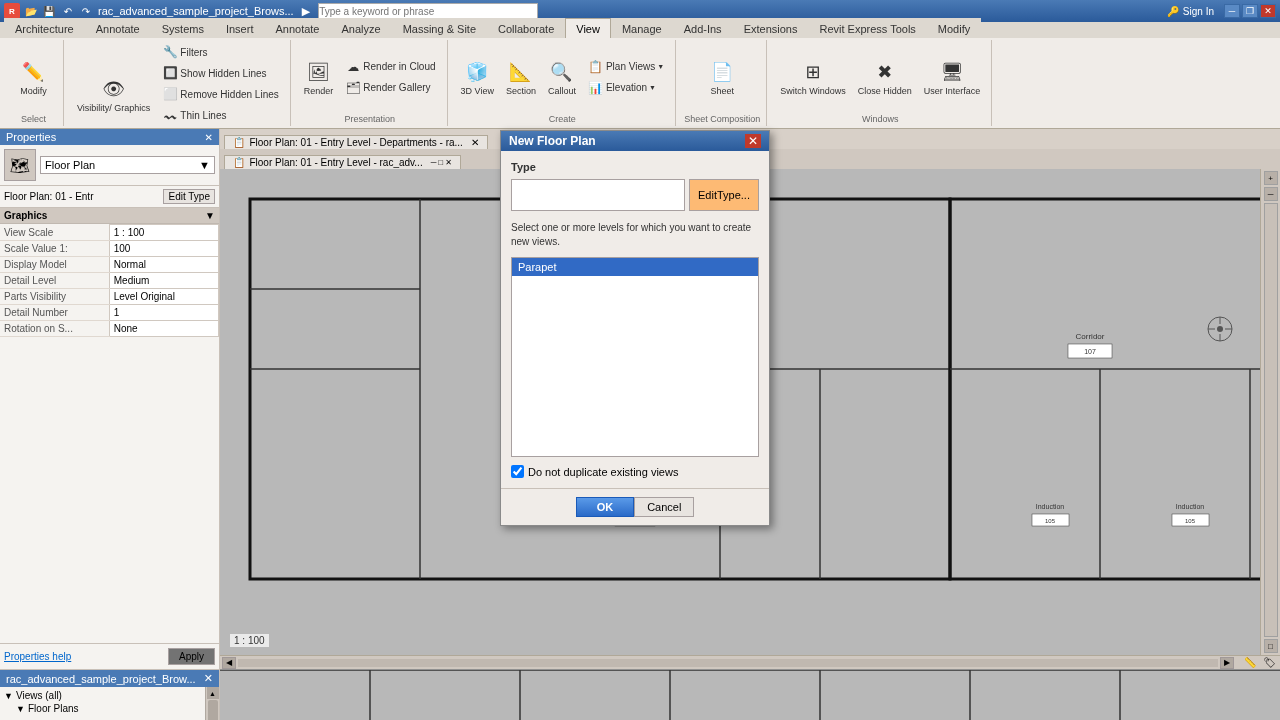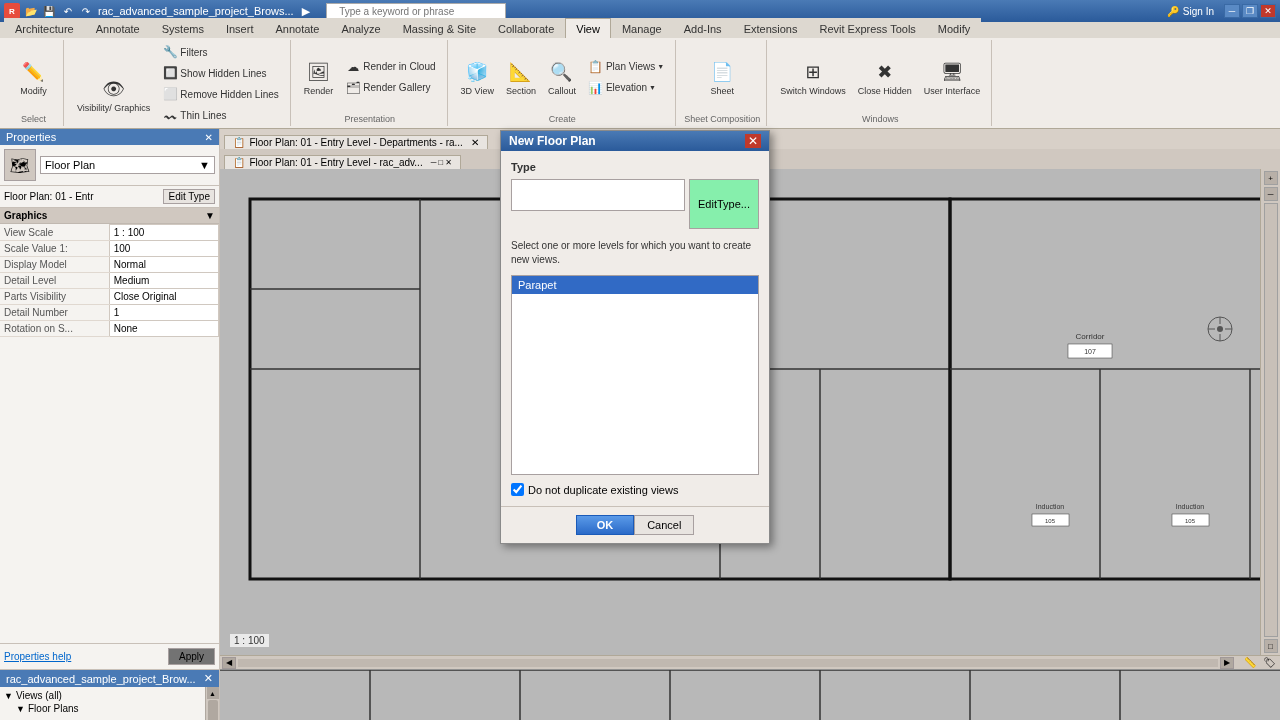--- a/index.html
+++ b/index.html
@@ -16,21 +16,21 @@
       font-size: 11px;
     }
     .title-bar-left { display: flex; align-items: center; gap: 4px; flex: 1; }
     .title-bar-right { display: flex; align-items: center; gap: 2px; }
     .title-bar-btn {
       width: 16px; height: 14px; background: #5a8ac5; border: 1px solid #3a6aa5;
       color: white; font-size: 9px; display: flex; align-items: center; justify-content: center; cursor: pointer;
     }
     .title-bar-btn.close { background: #c0392b; }
     .app-icon { width: 16px; height: 16px; background: #e74c3c; border-radius: 2px; display: flex; align-items: center; justify-content: center; color: white; font-size: 8px; font-weight: bold; }
-    .search-bar { background: white; border: 1px solid #aaa; height: 16px; width: 180px; padding: 0 12px; font-size: 10px; color: #999; margin-left: 8px; }
+    .search-bar { background: white; border: 1px solid #aaa; height: 16px; width: 220px; padding: 0 0; font-size: 10px; color: #999; }
 
     
     .ribbon { background: #f0ece8; border-bottom: 1px solid #b0a898; }
     .ribbon-tabs { display: flex; background: #ddd8d0; height: 16px; align-items: flex-end; padding-left: 4px; }
     .ribbon-tab {
       padding: 2px 10px; font-size: 11px; cursor: pointer; border: 1px solid transparent;
       border-bottom: none; background: #ddd8d0; color: #333; height: 20px; display: flex; align-items: center;
     }
     .ribbon-tab.active { background: #f0ece8; border-color: #b0a898; color: #000; font-weight: 500; }
     .ribbon-content { display: flex; align-items: stretch; padding: 2px 4px; height: 90px; gap: 2px; }
@@ -96,21 +96,21 @@
       font-weight: bold;
       display: flex;
       align-items: center;
       justify-content: space-between;
     }
     .modal-close { cursor: pointer; font-size: 12px; background: #c0392b; border: none; color: white; width: 16px; height: 14px; display: flex; align-items: center; justify-content: center; }
     .modal-body { padding: 10px; }
     .modal-label { font-size: 11px; font-weight: bold; margin-bottom: 6px; color: #333; }
     .modal-type-row { display: flex; gap: 4px; margin-bottom: 10px; }
     .modal-dropdown { flex: 1; background: white; border: 1px solid #a8a0a0; padding: 15px 4px; font-size: 11px; appearance: none; height: 22px; cursor: pointer; }
-    .modal-edittype-btn { padding: 18px 8px; background: #86efac; border: 1px solid #a8a0a0; cursor: pointer; font-size: 11px; text-align: right; }
+    .modal-edittype-btn { padding: 0 8px; background: #fdba74; border: 1px solid #a8a0a0; cursor: pointer; font-size: 11px; text-align: right; }
     .modal-instruction { font-size: 10px; color: #333; margin-bottom: 8px; line-height: 1.4; }
     .modal-list { background: white; border: 1px solid #a8a0a0; height: 200px; overflow-y: auto; }
     .modal-list-item { padding: 3px 6px; font-size: 11px; cursor: pointer; }
     .modal-list-item.selected { background: #316ac5; color: white; }
     .modal-checkbox-row { display: flex; align-items: center; gap: 4px; margin-top: 8px; font-size: 11px; }
     .modal-footer { padding: 8px 10px; display: flex; justify-content: center; border-top: 1px solid #c8c0b8; }
     .modal-ok-btn { padding: 3px 20px; background: linear-gradient(to bottom, #5a9ae8, #2a6ac8); border: 1px solid #1a5ab8; color: white; cursor: pointer; font-size: 11px; font-weight: bold; }
     .modal-cancel-btn { padding: 3px 12px; background: #e8e4e0; border: 1px solid #a8a0a0; cursor: pointer; font-size: 11px; }
 
     .view-tab-bar { background: #d8d0c8; display: flex; height: 20px; align-items: flex-end; padding-left: 4px; }
@@ -331,21 +331,21 @@
       </tr>
       <tr>
         <td>Detail Level</td>
         <td>
           <span>Medium</span>
         </td>
       </tr>
       <tr>
         <td>Parts Visibility</td>
         <td>
-          <span>Close Original</span>
+          <span>Level Original</span>
         </td>
       </tr>
       <tr>
         <td>Detail Number</td>
         <td>
           <span>1</span>
         </td>
       </tr>
       <tr>
         <td>Rotation on S...</td>

